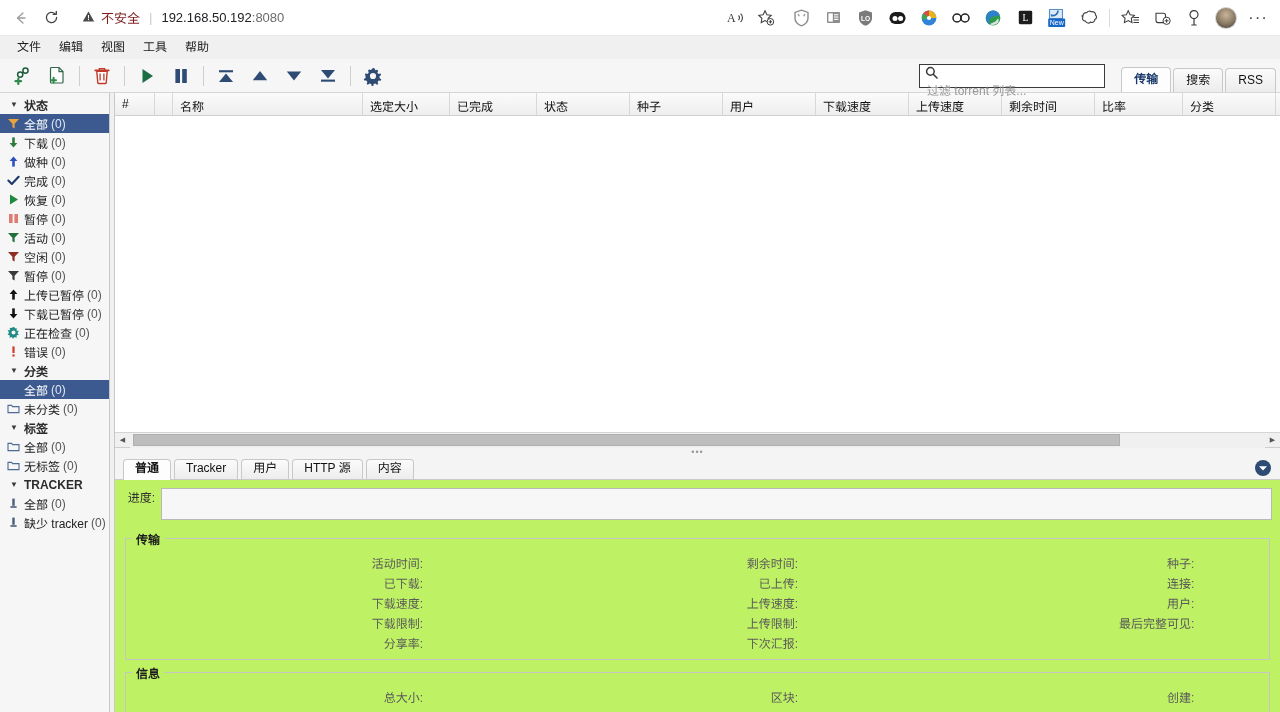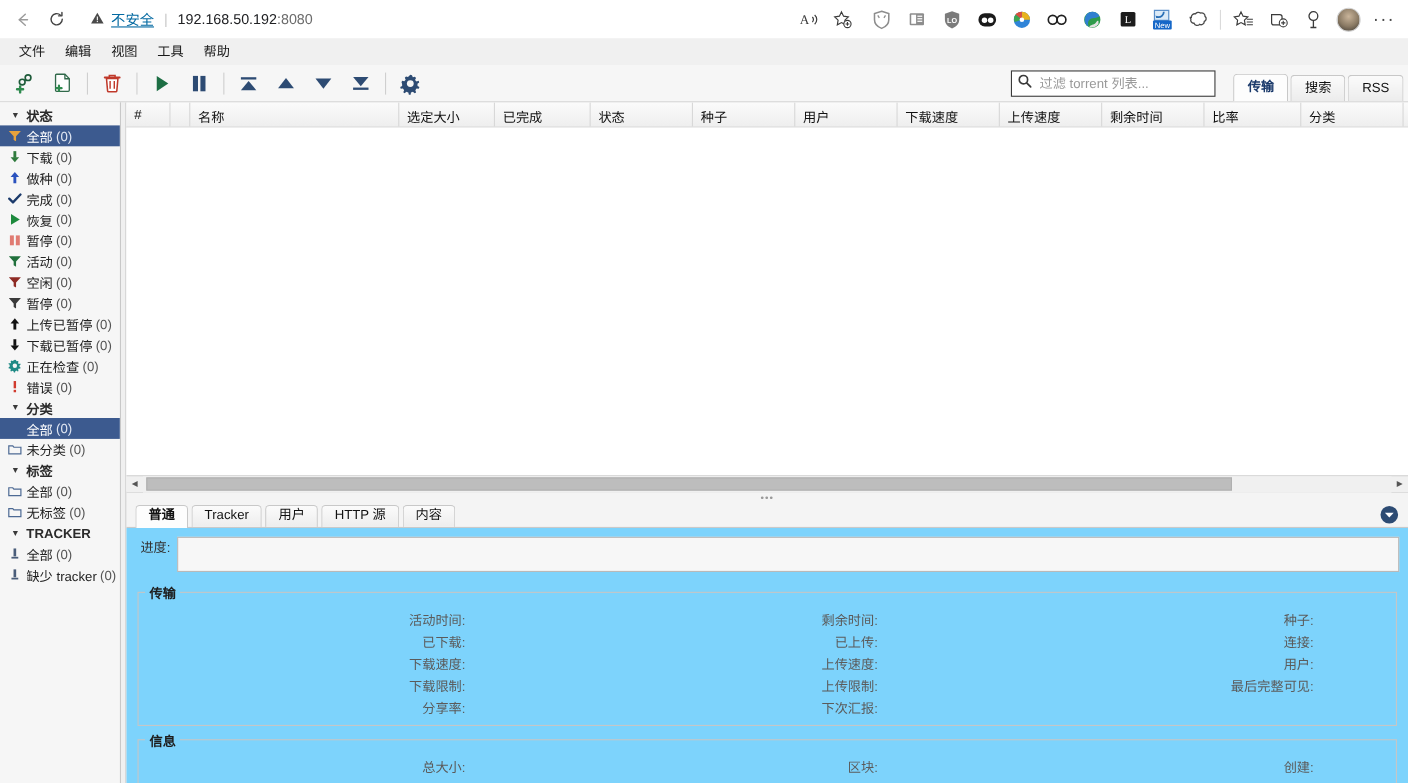--- a/index.html
+++ b/index.html
@@ -42,21 +42,21 @@
     margin-left: 6px;
     min-width: 0;
     position: relative;
   }
   #omnibox::before{
     content:"";
     position:absolute; left:0; top:0; bottom:0;
     width: 1px; background: transparent;
   }
   .warn-icon { color: #5f6368; font-size: 13px; line-height: 1; margin-right: 6px; }
-  .warn-text { font-size: 13px; color: #0369a1; white-space: nowrap; text-decoration: underline; }
+  .warn-text { font-size: 13px; color: #7f1d1d; white-space: nowrap; }
   .url-sep { color: #c8c8c8; margin: 0 9px; font-size: 13px; }
   .url-text { font-size: 13px; color: #202124; white-space: nowrap; }
   .url-text .port { color: #6b6b6b; }
 
   #omni-actions { display: flex; align-items: center; flex: none; }
   .omni-icon {
     width: 30px; height: 28px;
     display:flex; align-items:center; justify-content:center;
     color:#444;
   }
@@ -120,22 +120,23 @@
   .tb-sep { width: 1px; height: 20px; background: #cfcfcf; margin: 0 5px; flex: none; }
 
   #filter-wrap {
     position: absolute;
     right: 175px;
     top: 5px;
     width: 186px; height: 24px;
     background: #ffffff;
     border: 1px solid #3a3a3a;
     display: flex;
-    align-items: center;
+    align-items: flex-start;
     padding: 0 5px;
+    flex-direction: column;
   }
   #filter-wrap .search-gl { margin-right: 5px; flex: none; }
   #filter-input {
     border: none; outline: none;
     font-size: 12px;
     font-family: "Liberation Sans", sans-serif;
     color: #222;
     width: 100%;
     background: transparent;
   }
@@ -297,21 +298,21 @@
     border-radius: 4px 4px 0 0;
     margin-right: 3px;
     line-height: 1.2;
   }
   .dtab.active { background: #fdfdfd; font-weight: bold; padding-bottom: 5px; position: relative; top: 1px; }
   #collapse-btn {
     position: absolute; right: 8px; top: 3px;
     width: 18px; height: 18px;
   }
 
-  #detail-body { flex: 1 1 auto; overflow: hidden; background: #7dd3fc; padding: 6px 8px 0 8px; }
+  #detail-body { flex: 1 1 auto; overflow: hidden; background: #bef264; padding: 6px 8px 0 8px; }
 
   #progress-row { display: flex; align-items: flex-start; padding: 2px 0 6px 0; }
   #progress-label {
     width: 32px; flex: none;
     font-size: 12px; color: #333;
     text-align: right;
     padding-top: 2px;
     line-height: 17px;
   }
   #progress-bar {

